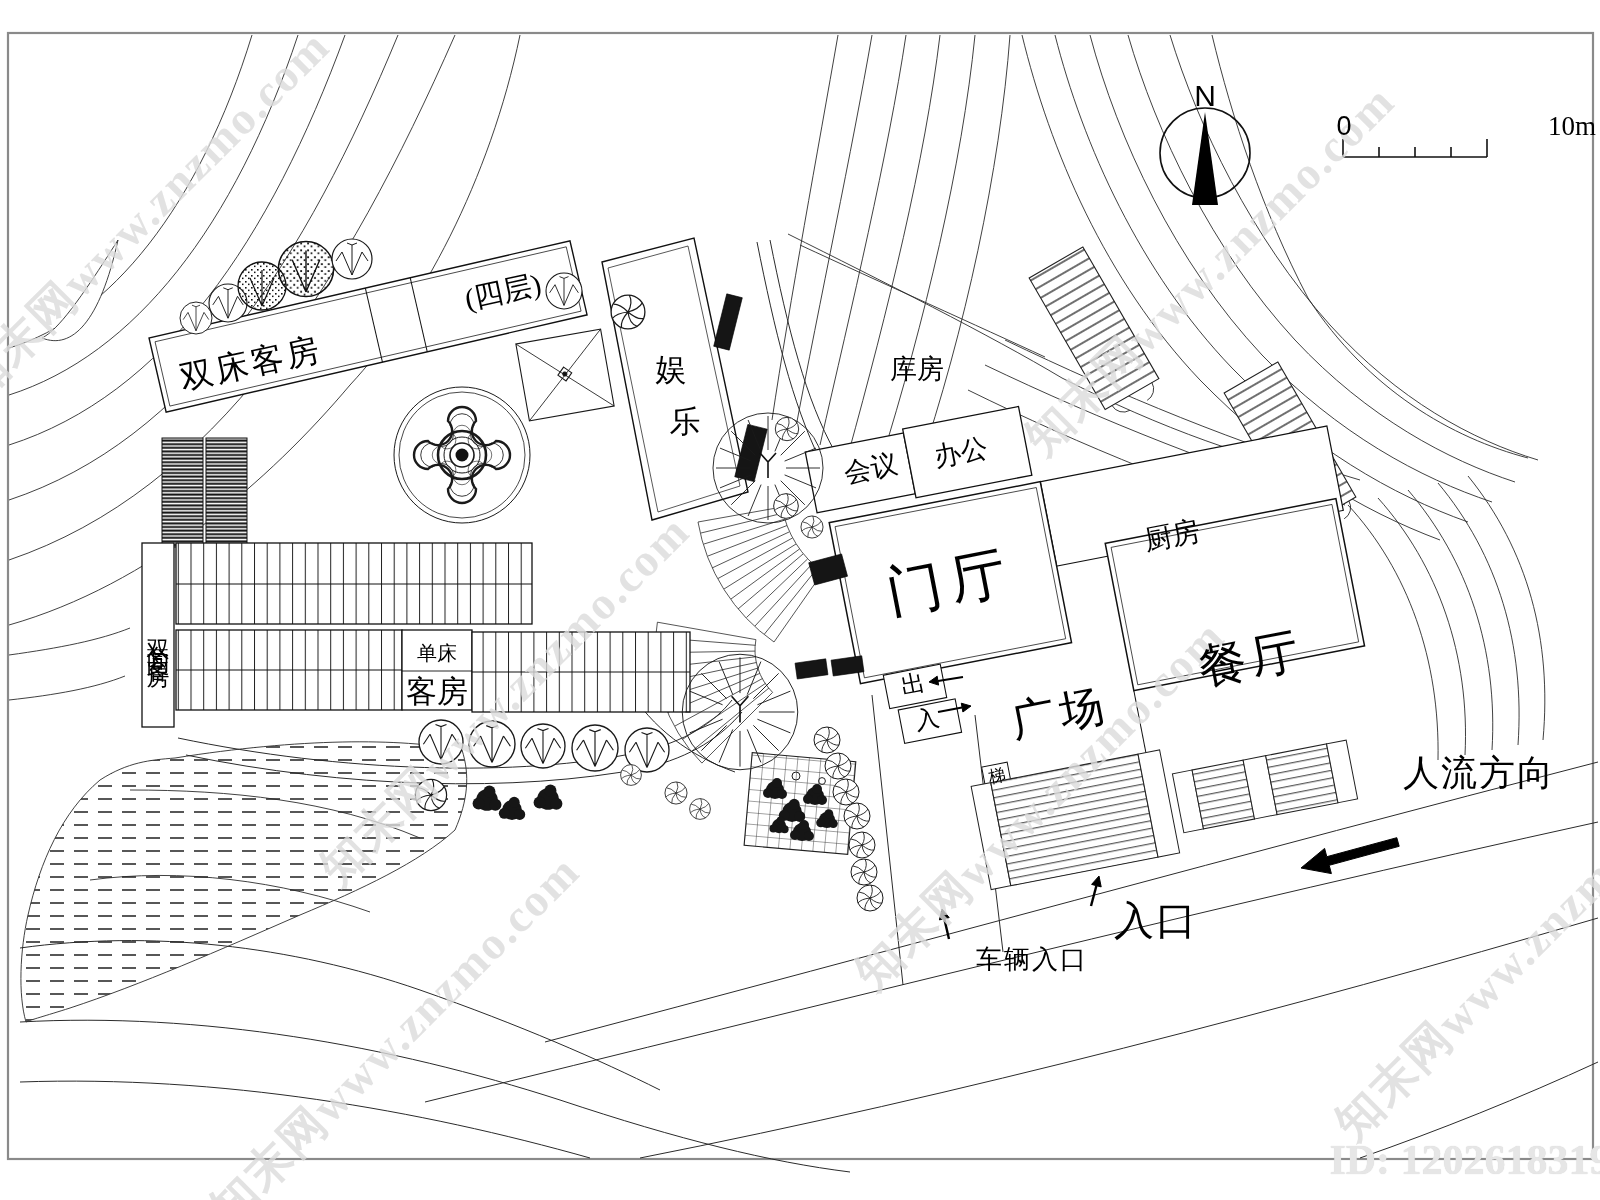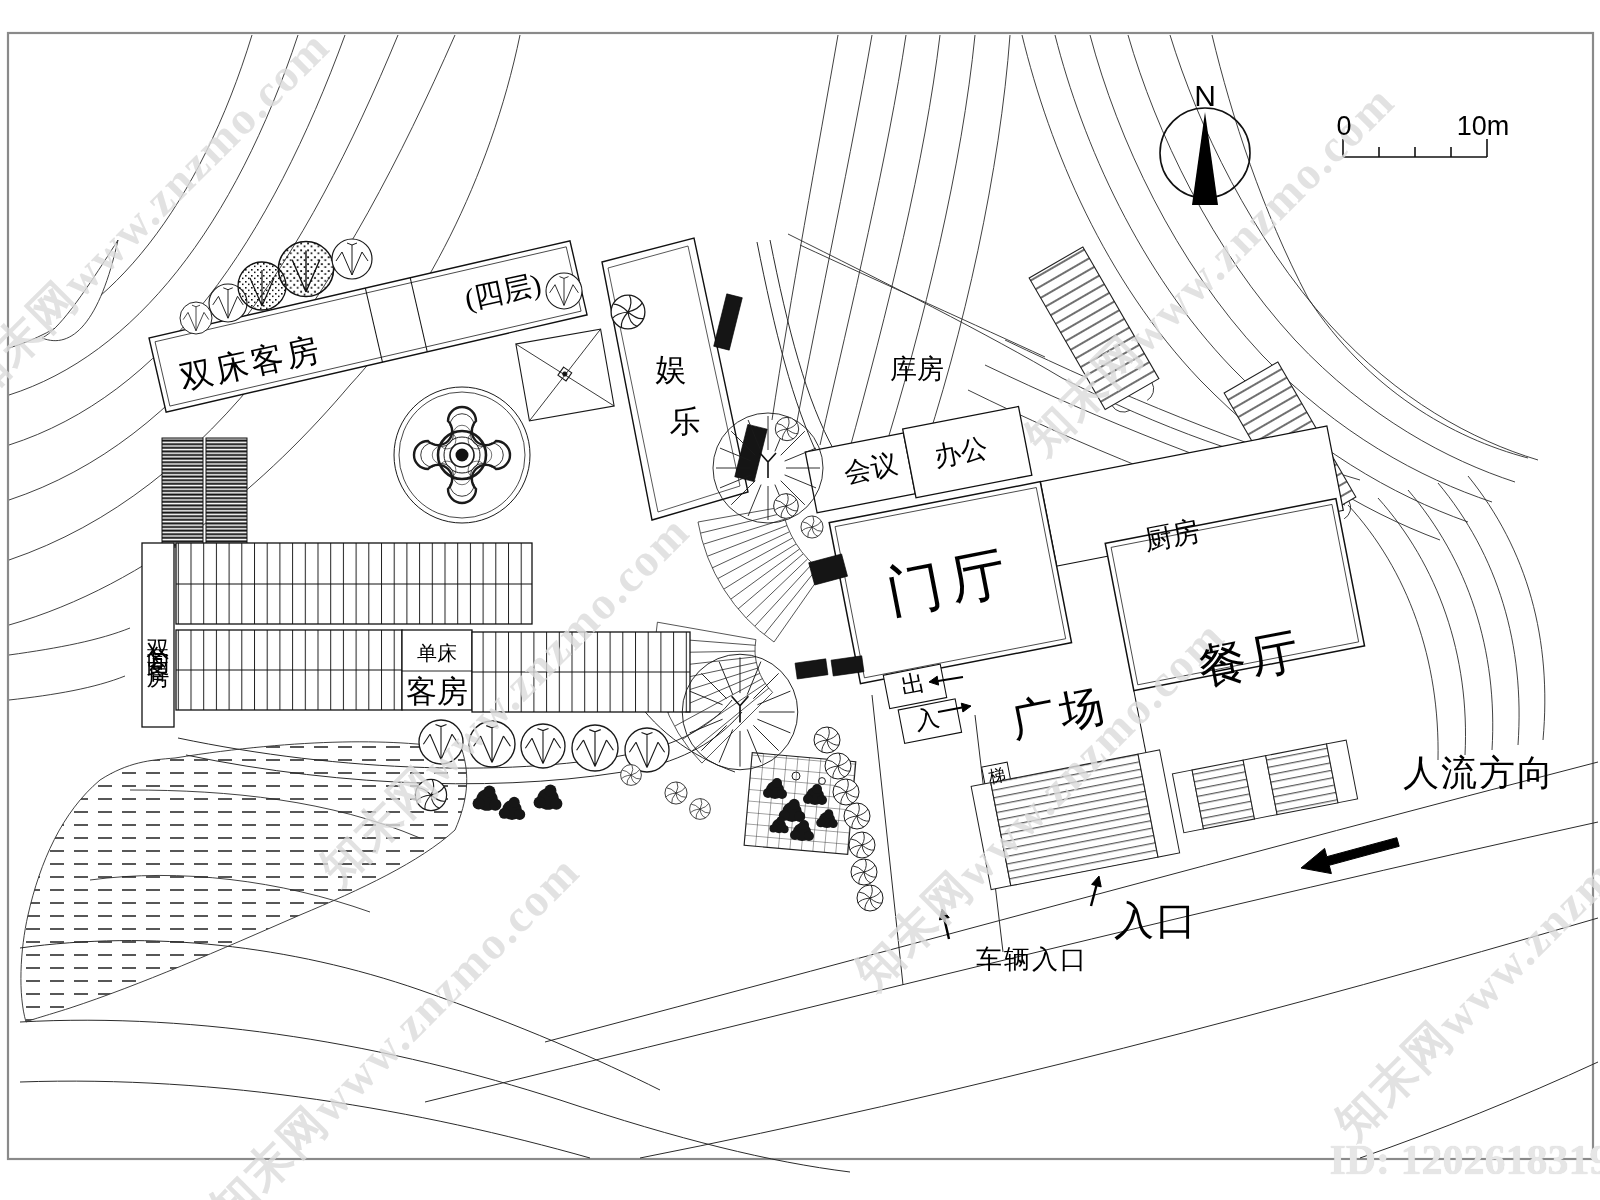--- a/index.html
+++ b/index.html
@@ -346,21 +346,21 @@
   <div class="wm" style="left:145px;top:215px">知末网www.znzmo.com</div>
   <div class="wm" style="left:505px;top:700px">知末网www.znzmo.com</div>
   <div class="wm" style="left:1040px;top:805px">知末网www.znzmo.com</div>
   <div class="wm" style="left:1210px;top:270px">知末网www.znzmo.com</div>
   <div class="wm" style="left:395px;top:1040px">知末网www.znzmo.com</div>
   <div class="wm" style="left:1520px;top:955px">知末网www.znzmo.com</div>
   <div class="wm-corner" style="left:1470px;top:1160px;font-size:42px">ID: 1202618319</div>
 
   <div class="lbl" style="left:1205px;top:96px;font-size:30px;font-family:'Liberation Sans',sans-serif">N</div>
   <div class="lbl" style="left:1344px;top:126px;font-size:27px;font-family:'Liberation Sans',sans-serif">0</div>
-  <div class="lbl" style="left:1483px;top:126px;font-size:27px;font-family:Liberation Sans, sans-serif">10m</div>
+  <div class="lbl" style="left:1572px;top:126px;font-size:27px;font-family:Liberation Serif, serif">10m</div>
 
   <div class="lbl r12" style="left:251px;top:364px;font-size:33px;letter-spacing:3px">双床客房</div>
   <div class="lbl r12" style="left:503px;top:292px;font-size:29px">(四层)</div>
   <div class="lbl" style="left:671px;top:369px;font-size:31px">娱</div>
   <div class="lbl" style="left:685px;top:421px;font-size:31px">乐</div>
   <div class="lbl" style="left:917px;top:369px;font-size:27px">库房</div>
   <div class="lbl r11" style="left:871px;top:469px;font-size:27px">会议</div>
   <div class="lbl r11" style="left:961px;top:453px;font-size:27px">办公</div>
   <div class="lbl r11" style="left:950px;top:582px;font-size:56px;letter-spacing:8px">门厅</div>
   <div class="lbl r11" style="left:1172px;top:536px;font-size:28px">厨房</div>

